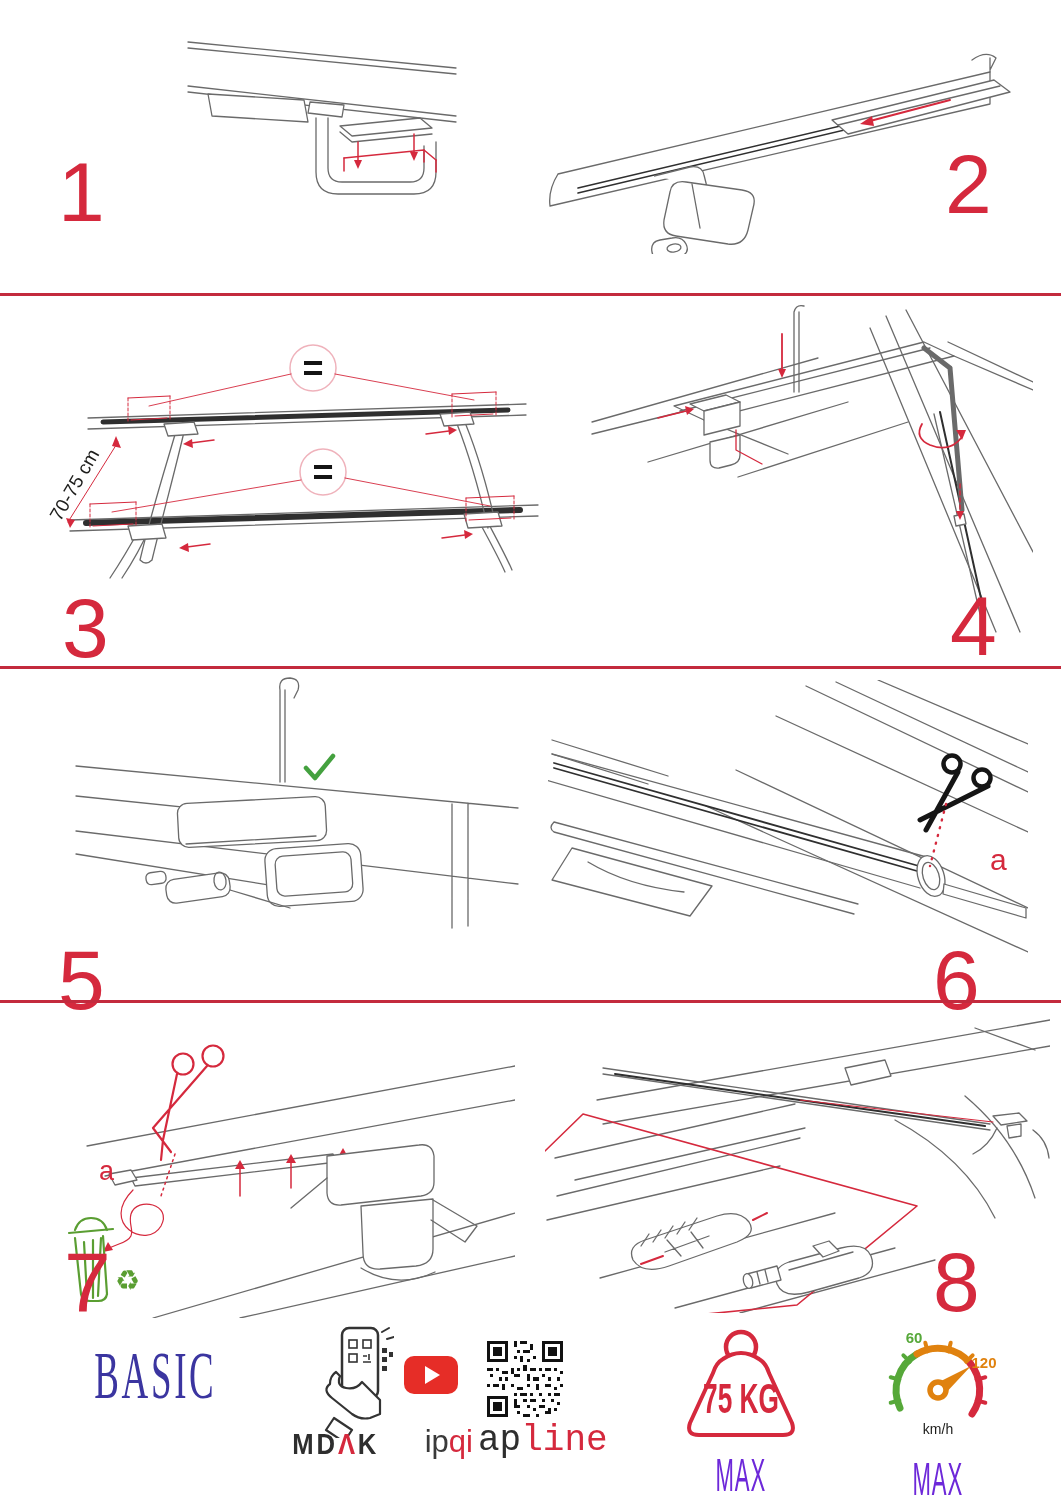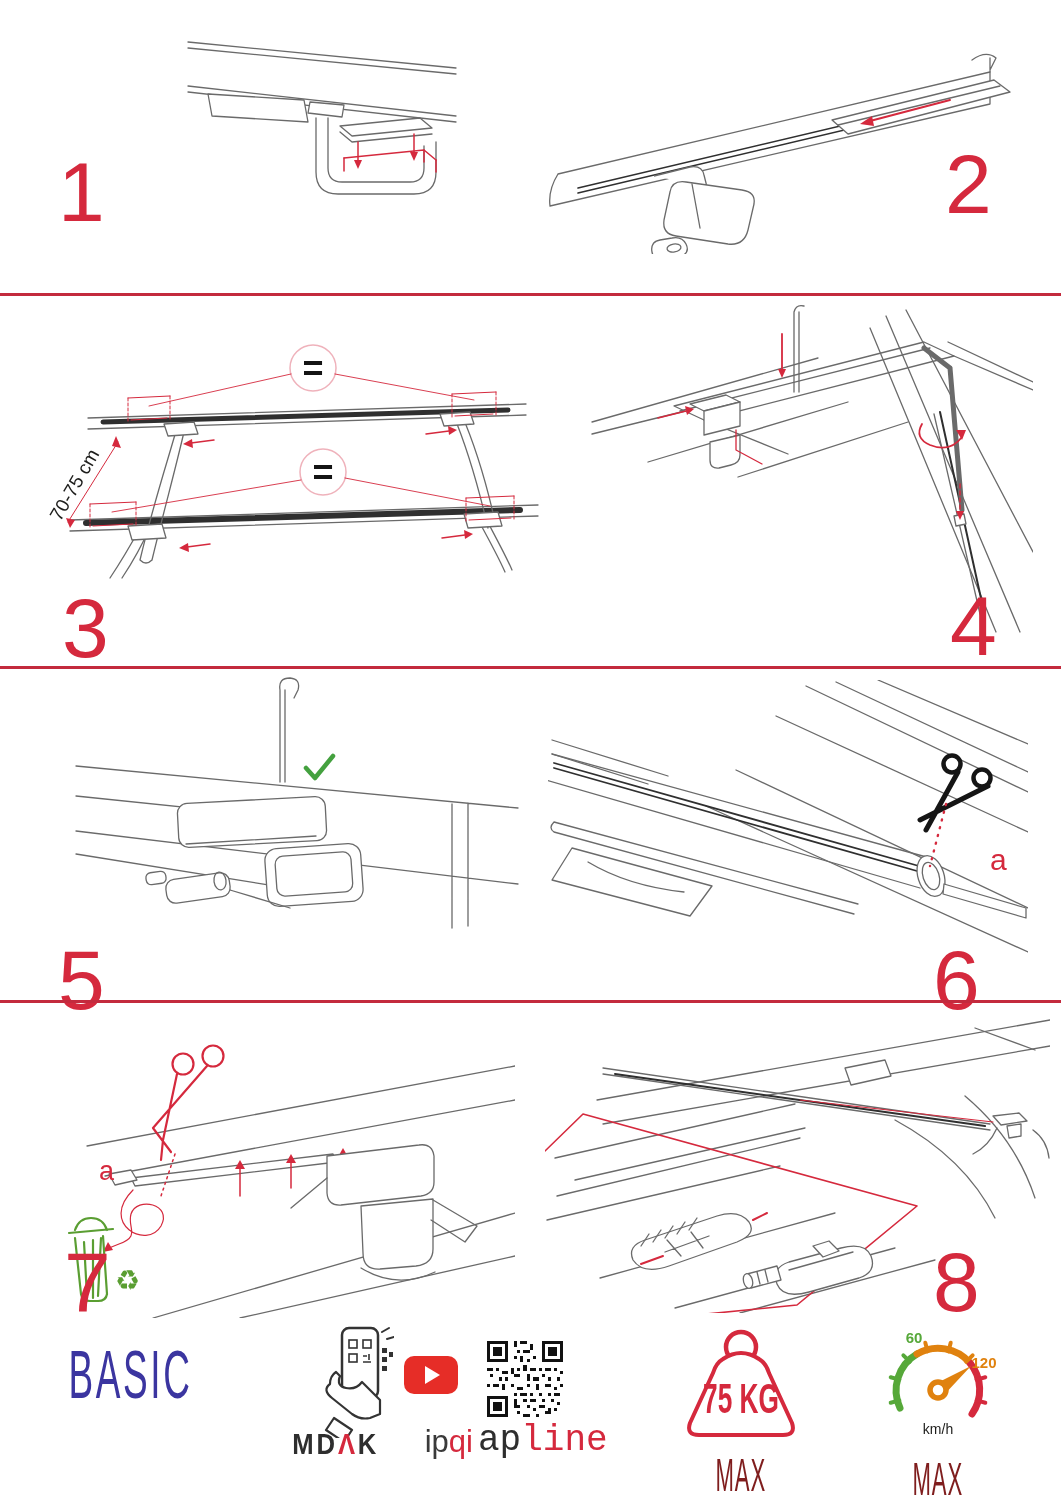--- a/index.html
+++ b/index.html
@@ -24,21 +24,21 @@
   .eq{fill:#141414;font-size:36px;font-weight:bold;}
   .gntx{fill:#5a9e32;font-size:28px;}
   
   .tall{display:inline-block;transform-origin:center top;}
   .brand-title{font-size:42px;letter-spacing:3px;color:#3b35a0;transform:scale(0.88,1.62);}
   .brand-sub{font-size:31px;font-weight:bold;letter-spacing:-1px;transform:scale(0.95,1.15);}
   .mdak{font-size:27px;font-weight:bold;letter-spacing:3px;color:#2e2e2e;}
   .ipqi{font-size:31px;color:#3a3a3a;}
   .apline{font-size:36px;color:#2e2e2e;font-family:Liberation Mono, monospace;}
   .red-t{color:#d5293d;}
-  .maxlabel{position:absolute;text-align:center;font-size:27px;color:#7f1d1d;letter-spacing:1px;}
+  .maxlabel{position:absolute;text-align:center;font-size:27px;color:#6d28d9;letter-spacing:1px;}
   .maxlabel span{display:inline-block;transform:scale(0.82,1.7);transform-origin:center top;}
   .yt{position:absolute;width:54px;height:38px;background:#e62d27;border-radius:10px;}
   .yt i{position:absolute;left:21px;top:10px;width:0;height:0;border-left:15px solid #fff;
         border-top:9px solid transparent;border-bottom:9px solid transparent;}
 </style>
 </head>
 <body>
 
 <div class="page">
 
@@ -269,21 +269,21 @@
       <path class="skf" d="M202,266 l30,-8 l4,14 l-30,8 z"></path>
       <ellipse class="skf" cx="203" cy="273" rx="4.5" ry="7.5" transform="rotate(-15 203 273)"></ellipse>
       <path class="sk" d="M212,264 l3,12 M220,262 l3,12"></path>
       <path class="skf" d="M268,238 l16,-5 l10,10 l-16,6 z"></path>
       <path class="rd" d="M96,256 l22,-8 M208,212 l14,-7" style="stroke-width:2"></path>
     </g>
   </svg>
 
   <div class="num" style="left:933px;top:1240px;">8</div>
 
-  <div class="abs" style="left:60px;top:1336px;width:190px;">
+  <div class="abs" style="left:60px;top:1336px;width:190px;text-align:center;font-family:Liberation Serif, serif;">
     <span class="tall brand-title">BASIC</span>
   </div>
 
   <svg class="abs" style="left:312px;top:1326px;" width="82" height="112" viewBox="0 0 82 112">
     <rect x="30" y="2" width="36" height="70" rx="7" style="fill:#fff;stroke:#333;stroke-width:2.5"></rect>
     <g style="fill:none;stroke:#333;stroke-width:1.6">
       <rect x="37" y="14" width="8" height="8"></rect>
         <rect x="51" y="14" width="8" height="8"></rect>
       <rect x="37" y="28" width="8" height="8"></rect>
       <path d="M51,30 h4 M57,28 v6 M51,36 h8"></path>

